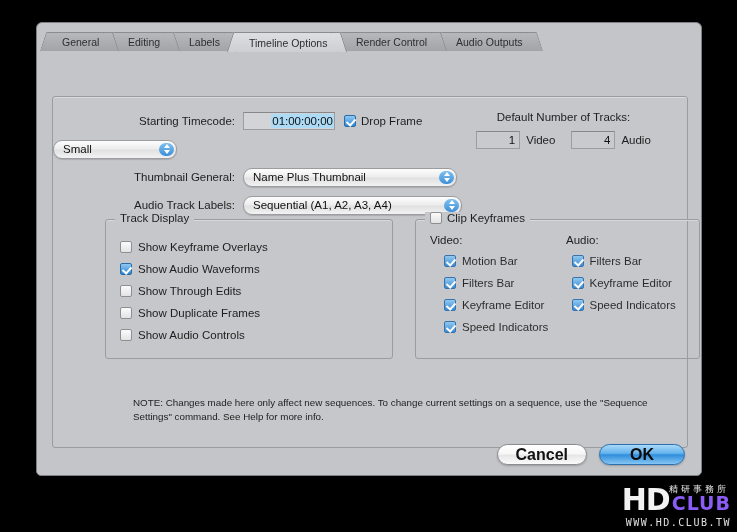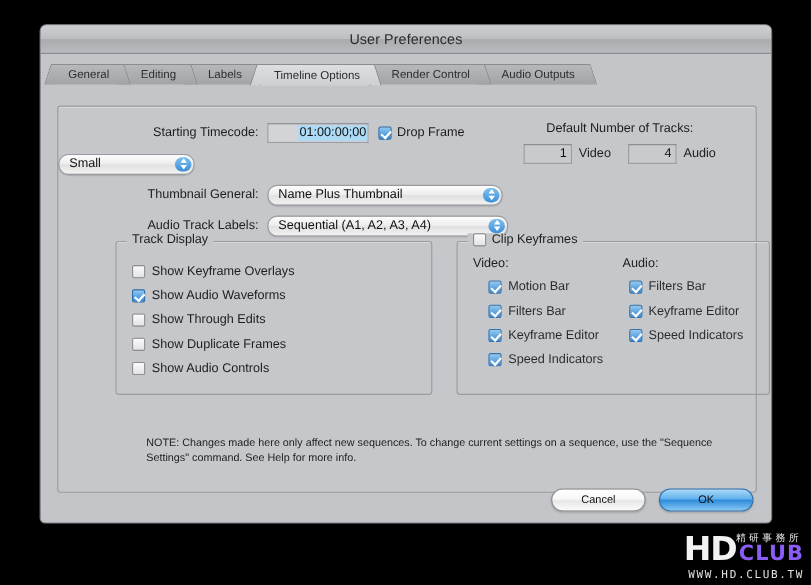--- a/index.html
+++ b/index.html
@@ -185,24 +185,25 @@
     position: absolute; left: 80px; top: 299px; width: 530px;
     font-size: 9.8px; color: #1d1d1d; line-height: 1.45;
   }
 
   
   .buttons { position: absolute; right: 16px; bottom: 10px; display: flex; gap: 12px; }
   .btn {
     height: 21px; min-width: 86px; padding: 0 18px;
     border-radius: 11px;
     display: flex; align-items: center; justify-content: center;
-    font-size: 10px; color: #111;
+    font-size: 16px; color: #111;
     border: 1px solid #8b8d91;
     background: linear-gradient(to bottom, #ffffff 0%, #f7f7f7 46%, #e6e6e6 54%, #fbfbfb 100%);
     box-shadow: 0 1px 2px rgba(0,0,0,0.22);
+    font-weight: bold;
   }
   .btn.default {
     color: #0b0b0b;
     border-color: #2c6fb0;
     background: linear-gradient(to bottom, #a9d9f7 0%, #63b2ee 44%, #2f8ddc 52%, #86c6f3 100%);
   }
 
   
   .watermark {
     position: absolute; right: 6px; bottom: 4px;
@@ -233,23 +234,20 @@
     color: #e0e0e0; margin-top: 2px;
   }
 </style>
 </head>
 <body>
 
 <div id="root">
 
   <div class="window">
 
-    <div class="titlebar">
-      <div class="title-text">User Preferences</div>
-    </div>
 
     <div class="tabstrip" id="tabstrip">
         <div class="tab" style="left: 0px; z-index: 10;">
           <span>General</span>
         </div>
         <div class="tab" style="left: 66px; z-index: 9;">
           <span>Editing</span>
         </div>
         <div class="tab" style="left: 127px; z-index: 8;">
           <span>Labels</span>

